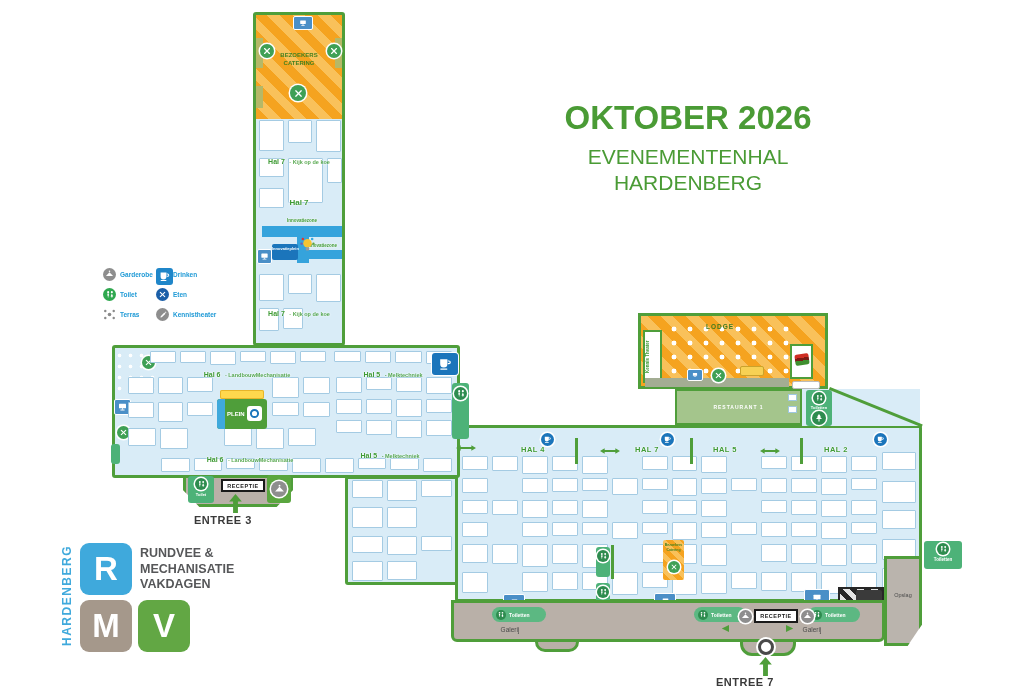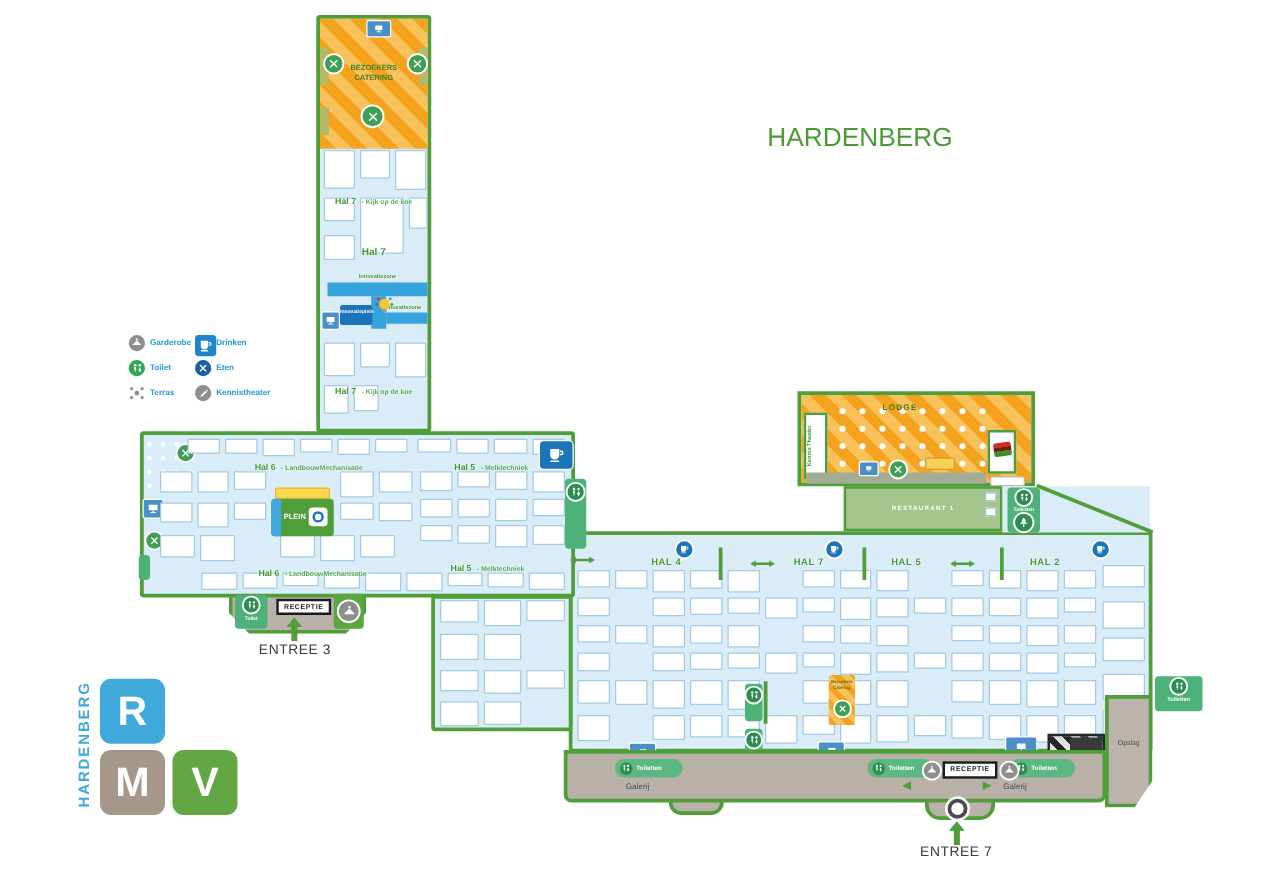--- a/index.html
+++ b/index.html
@@ -25,21 +25,21 @@
     justify-content:center;color:#fff;box-shadow:0 0 0 1px #fff;}
   .gstrip{position:absolute;background:#4db278;border-radius:3px;color:#fff;}
   .badge{position:absolute;background:#5cb882;border-radius:8px;color:#fff;font-size:5px;font-weight:bold;
     display:flex;align-items:center;gap:3px;padding:0 4px;box-sizing:border-box;}
   .receptie{position:absolute;background:#fff;border:2px solid #1a1a1a;color:#1a1a1a;font-weight:bold;
     display:flex;align-items:center;justify-content:center;letter-spacing:.5px;box-sizing:border-box;}
   .icon{display:flex;align-items:center;justify-content:center;}
   .icon svg{display:block;width:100%;height:100%;}
   .gwall{position:absolute;background:#4f9e3a;}
   .arrow{position:absolute;color:#4f9e3a;}
-  .entree-label{position:absolute;font-weight:400;color:#3a3a3a;letter-spacing:.5px;text-align:center;}
+  .entree-label{position:absolute;font-weight:700;color:#3a3a3a;letter-spacing:.5px;text-align:left;}
   .gray-text{color:#4a4a4a;position:absolute;text-align:center;}
   .title-block{position:absolute;text-align:center;color:#4a9b35;}
   .legend-label{position:absolute;font-size:6.5px;font-weight:bold;color:#1f9ad6;white-space:nowrap;}
   .logo-box{position:absolute;border-radius:9px;display:flex;align-items:center;justify-content:center;
     color:#fff;font-weight:800;font-size:33px;}
 </style>
 </head>
 <body>
 
 <div id="stage">
@@ -769,23 +769,30 @@
   <div class="circ icon" style="left:156px;top:308px;width:13px;height:13px;background:#8e8e8e;padding:2.5px;box-shadow:none;">
       <svg viewBox="0 0 20 20">
         <g fill="currentColor">
           <path d="M3.5 16.5l.9-3.6 9-9 2.7 2.7-9 9zM14.6 2.7l1.3-1.3 2.7 2.7-1.3 1.3z"></path>
         </g>
       </svg>
     </div>
   <div class="legend-label" style="left:173px;top:311px;">Kennistheater</div>
 
   <div class="title-block" style="left:538px;top:98px;width:300px;">
+    <div style="font-size:33px;font-weight:800;line-height:40px;">OKTOBER 2026</div>
+    <div style="font-size:21px;font-weight:400;line-height:26px;margin-top:6px;">EVENEMENTENHAL</div>
     <div style="font-size:21px;font-weight:400;line-height:26px;">HARDENBERG</div>
   </div>
 
   <div class="abs" style="left:58px;top:538px;width:180px;height:115px;">
     <div style="position:absolute;left:2px;top:2px;height:110px;writing-mode:vertical-rl;transform:rotate(180deg);font-size:12px;font-weight:bold;color:#3fa9dc;letter-spacing:1.5px;text-align:center;">HARDENBERG</div>
     <div class="logo-box" style="left:22px;top:5px;width:52px;height:52px;background:#3fa9dc;">R</div>
+    <div class="abs" style="left:82px;top:8px;width:98px;font-size:12.5px;font-weight:800;color:#565759;line-height:1.25;">
+      <div>RUNDVEE &amp;</div>
+      <div>MECHANISATIE</div>
+      <div>VAKDAGEN</div>
+    </div>
     <div class="logo-box" style="left:22px;top:62px;width:52px;height:52px;background:#a5988b;">M</div>
     <div class="logo-box" style="left:80px;top:62px;width:52px;height:52px;background:#62a744;">V</div>
   </div>
 
 </div>
 
 </body></html>

